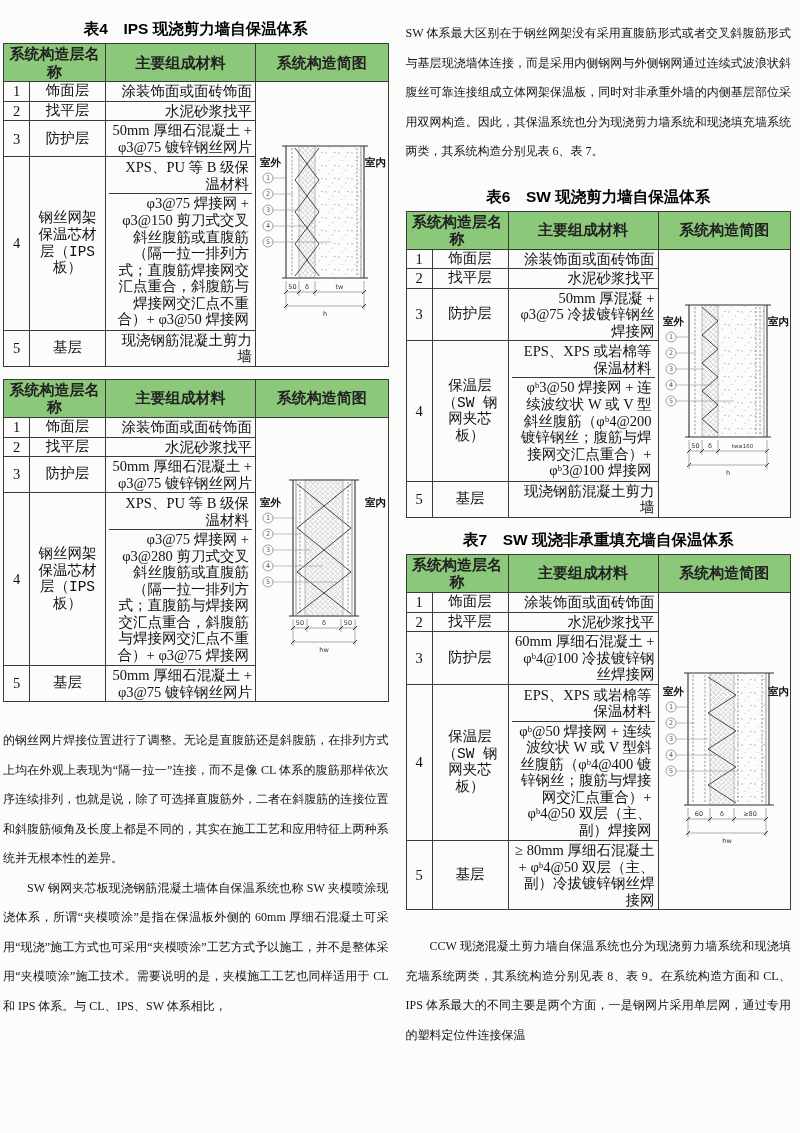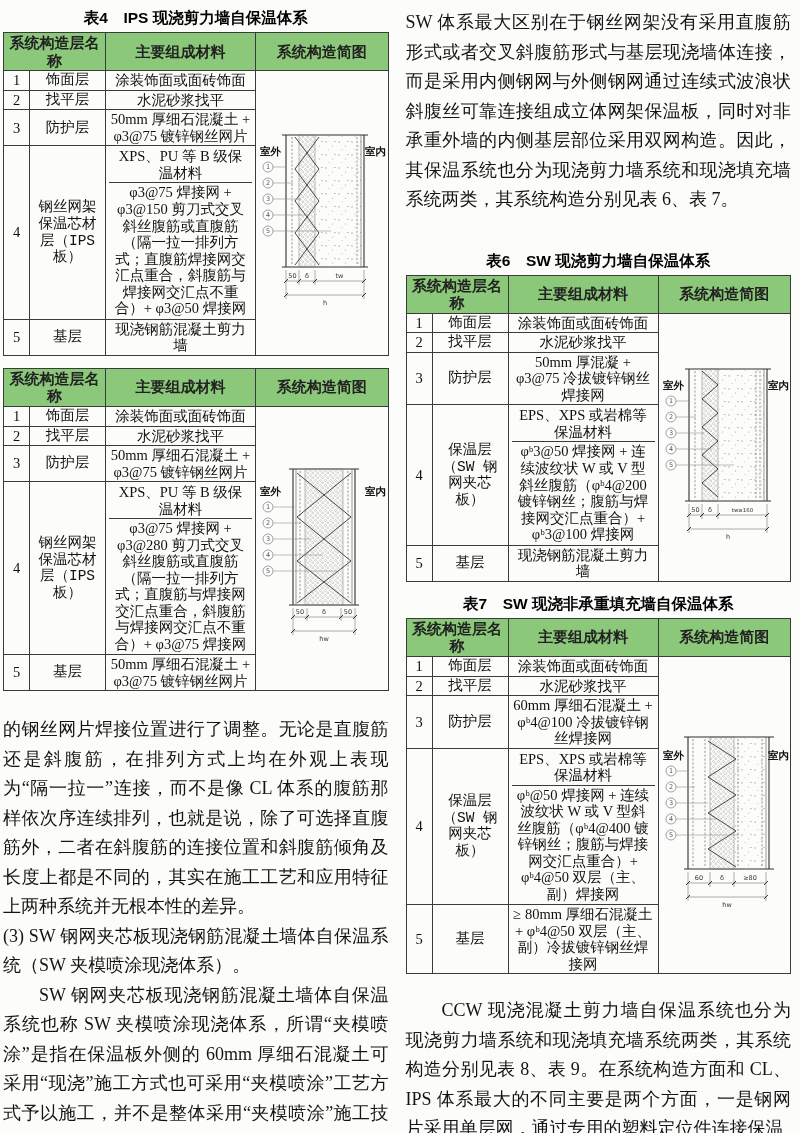--- a/index.html
+++ b/index.html
@@ -1,21 +1,21 @@
 <!DOCTYPE html>
 <html><head>
 <meta charset="utf-8">
 <style>
   * { margin:0; padding:0; box-sizing:border-box; }
   html,body { background:#ffffff; }
   .page {
     position:relative; width:800px; height:1133px; overflow:hidden;
     background:#fcfcfa; color:#141414;
     font-family:"Liberation Serif","DejaVu Serif",serif;
-    display:flex; gap:17px; padding:5px 9px 0 3px;
+    display:flex; gap:17px; padding:16px 9px 0 3px;
   }
   .col { flex:1; min-width:0; }
 
   .tbl-title {
     text-align:center; font-family:"Liberation Sans","DejaVu Sans",sans-serif;
     font-weight:bold; font-size:15.5px; color:#000; margin:3px 0 3px;
   }
   table.dtable { width:100%; border-collapse:collapse; table-layout:fixed; }
   table.dtable th, table.dtable td {
     border:1.4px solid #3b3b3b; padding:1px 3px;
@@ -24,34 +24,34 @@
   table.dtable th {
     background:#8cc87a; font-family:"Liberation Sans","DejaVu Sans",sans-serif;
     font-weight:bold; font-size:15px; color:#222; text-align:center;
     height:37px; line-height:1.18;
   }
   col.w-no  { width:26px; }
   col.w-name{ width:76px; }
   col.w-mat { width:150px; }
   .c-no, .c-name { text-align:center; }
   .c-name { padding:1px 2px;font-family:Liberation Mono, monospace; }
-  .c-mat { text-align:center; }
+  .c-mat { text-align:right; }
   td.split { padding:0; }
   .sub { padding:1px 3px; }
   .sub2 { border-top:1.4px solid #3b3b3b; }
   .c-dia { padding:1px; text-align:left; vertical-align:middle; }
   .c-dia svg { display:block; margin:0 auto; }
 
   .paras { margin-top:24px; }
   .para {
-    font-size:18px; line-height:29.5px; text-align:justify; color:#141414;
+    font-size:12px; line-height:29.5px; text-align:justify; color:#141414;
   }
   .para.indent { text-indent:2em; }
   .mt12 { margin-top:12px; }
-  .mt20 { margin-top:36px; }
+  .mt20 { margin-top:20px; }
   .mt22 { margin-top:22px; }
 
   
   .wl   { stroke:#2e2e2e; stroke-width:1.1; fill:none; }
   .wl2  { stroke:#555;    stroke-width:0.6; fill:none; }
   .mesh { stroke:#555; stroke-width:0.6; stroke-dasharray:2.2,1.7; fill:none; }
   .web  { stroke:#333; stroke-width:0.9; fill:none; }
   .dim  { stroke:#666; stroke-width:0.55; fill:none; }
   .tick { stroke:#222; stroke-width:0.9; }
   .dlabel { font:bold 10.5px "Liberation Sans","DejaVu Sans",sans-serif; fill:#111; }
@@ -263,21 +263,20 @@
             <td class="c-no">5</td>
             <td class="c-name">基层</td>
             <td class="c-mat">50mm 厚细石混凝土 + φ3@75 镀锌钢丝网片</td>
           </tr>
         </tbody>
       </table>
     </div>
 
     <div class="paras">
       <p class="para">的钢丝网片焊接位置进行了调整。无论是直腹筋还是斜腹筋，在排列方式上均在外观上表现为“隔一拉一”连接，而不是像 CL 体系的腹筋那样依次序连续排列，也就是说，除了可选择直腹筋外，二者在斜腹筋的连接位置和斜腹筋倾角及长度上都是不同的，其实在施工工艺和应用特征上两种系统并无根本性的差异。</p>
-      <p class="para">(3) SW 钢网夹芯板现浇钢筋混凝土墙体自保温系统（SW 夹模喷涂现浇体系）。</p>
       <p class="para indent">SW 钢网夹芯板现浇钢筋混凝土墙体自保温系统也称 SW 夹模喷涂现浇体系，所谓“夹模喷涂”是指在保温板外侧的 60mm 厚细石混凝土可采用“现浇”施工方式也可采用“夹模喷涂”工艺方式予以施工，并不是整体采用“夹模喷涂”施工技术。需要说明的是，夹模施工工艺也同样适用于 CL 和 IPS 体系。与 CL、IPS、SW 体系相比，</p>
     </div>
   </div>
 
   <div class="col">
 
     <p class="para" style="margin-top:3px">SW 体系最大区别在于钢丝网架没有采用直腹筋形式或者交叉斜腹筋形式与基层现浇墙体连接，而是采用内侧钢网与外侧钢网通过连续式波浪状斜腹丝可靠连接组成立体网架保温板，同时对非承重外墙的内侧基层部位采用双网构造。因此，其保温系统也分为现浇剪力墙系统和现浇填充墙系统两类，其系统构造分别见表 6、表 7。</p>
 
     <div class="mt20">
       <div class="tbl-title">表6　SW 现浇剪力墙自保温体系</div>

